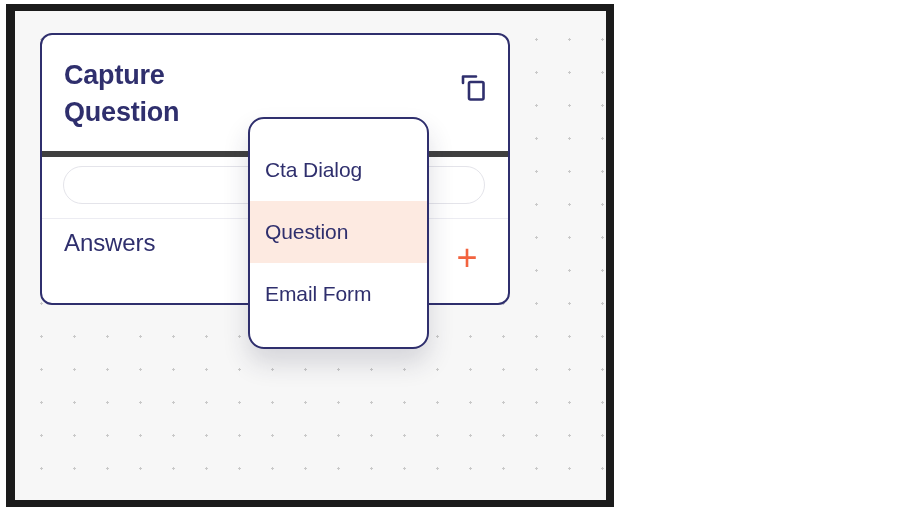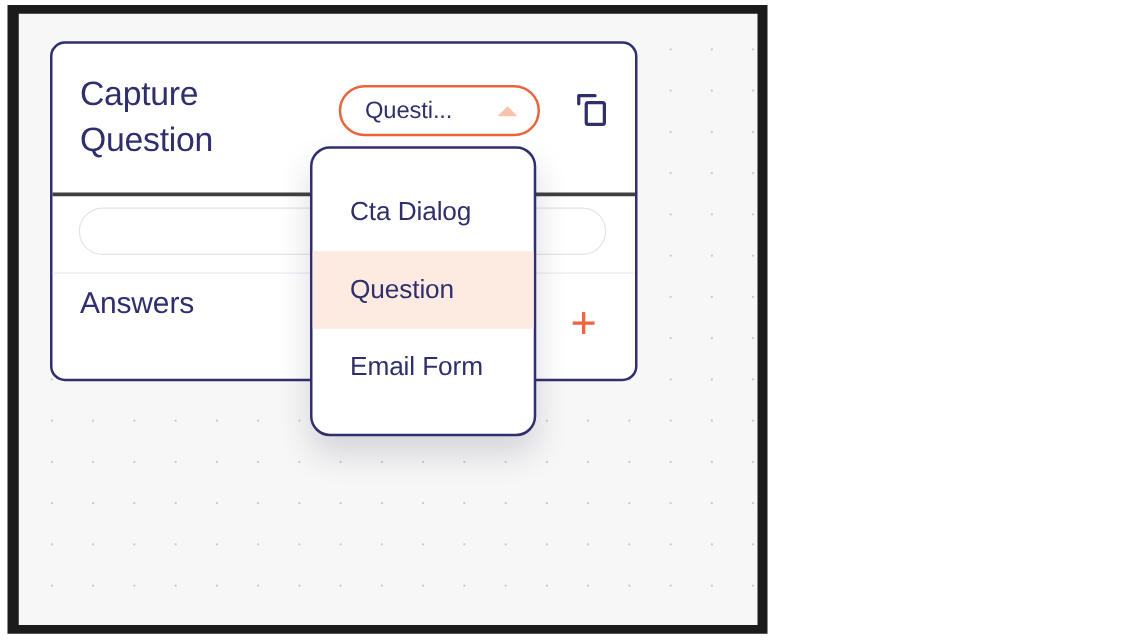--- a/index.html
+++ b/index.html
@@ -52,22 +52,23 @@
     height: 272px;
     background: #ffffff;
     border: 2.5px solid #2f2f6d;
     border-radius: 12px;
     box-sizing: border-box;
   }
 
   .card-header {
     position: relative;
     height: 122px;
-    border-bottom: 3px solid #404040;
-    box-sizing: border-box;
+    border-bottom: 6px solid #404040;
+    box-sizing: border-box;
+    font-weight: bold;
   }
 
   .card-title {
     position: absolute;
     left: 22px;
     top: 22px;
     width: 190px;
     color: #2f2f6d;
     font-size: 27px;
     line-height: 1.36;
@@ -195,21 +196,21 @@
     box-sizing: border-box;
     padding: 20px 0 22px 0;
     box-shadow: 0 14px 26px rgba(40,40,70,0.16);
     overflow: hidden;
   }
 
   .dropdown-item {
     height: 62px;
     display: flex;
     align-items: center;
-    padding-left: 30px;
+    padding-left: 15px;
     color: #2f2f6d;
     font-size: 21px;
     letter-spacing: -0.1px;
     cursor: pointer;
     background: transparent;
   }
 
   .dropdown-item.selected {
     background: #fdeae1;
   }
@@ -222,24 +223,20 @@
   <div class="canvas-frame">
     <div class="canvas">
 
       <div class="card">
 
         <div class="card-header">
 
           <div class="card-title">Capture
 Question</div>
 
-          <div class="type-pill">
-            <span class="type-pill-label">Questi...</span>
-            <span class="caret-up"></span>
-          </div>
 
           <div class="copy-icon">
             <svg width="30" height="30" viewBox="0 0 30 30" aria-hidden="true">
               <path d="M4 10 L4 3.5 L17 3.5" fill="none" stroke="#2f2f6d" stroke-width="2.6" stroke-linecap="round" stroke-linejoin="round"></path>
               <rect x="10" y="9" width="14.5" height="17.5" rx="1.5" fill="none" stroke="#2f2f6d" stroke-width="2.6" stroke-linejoin="round"></rect>
             </svg>
           </div>
         </div>
 
         <div class="question-field-row">

